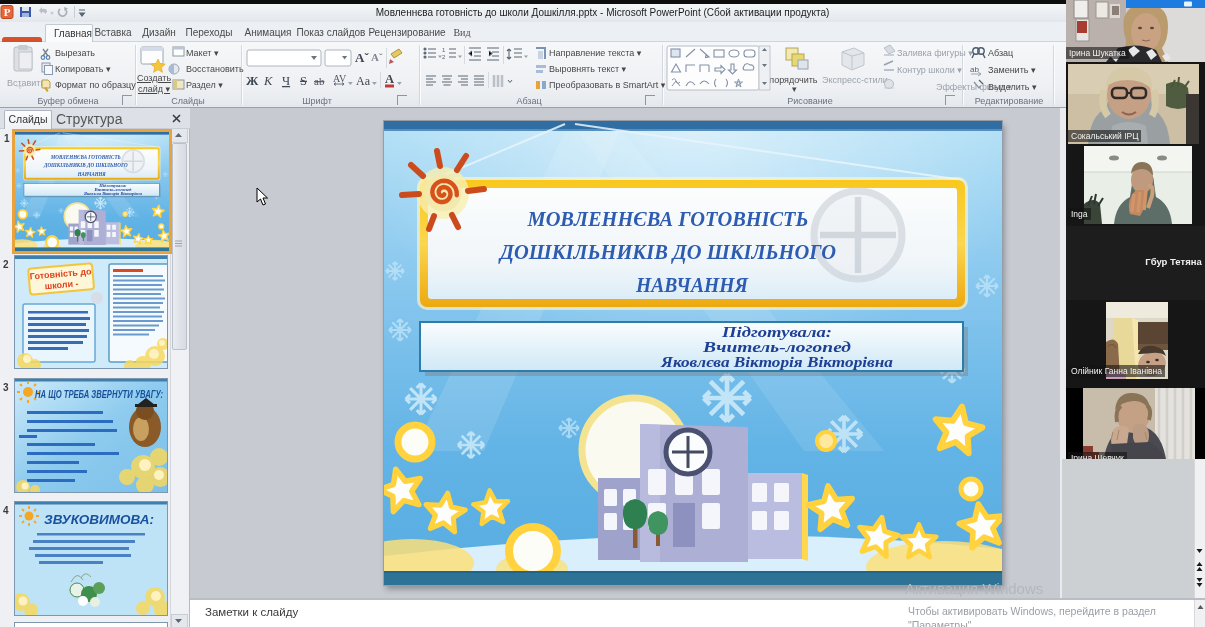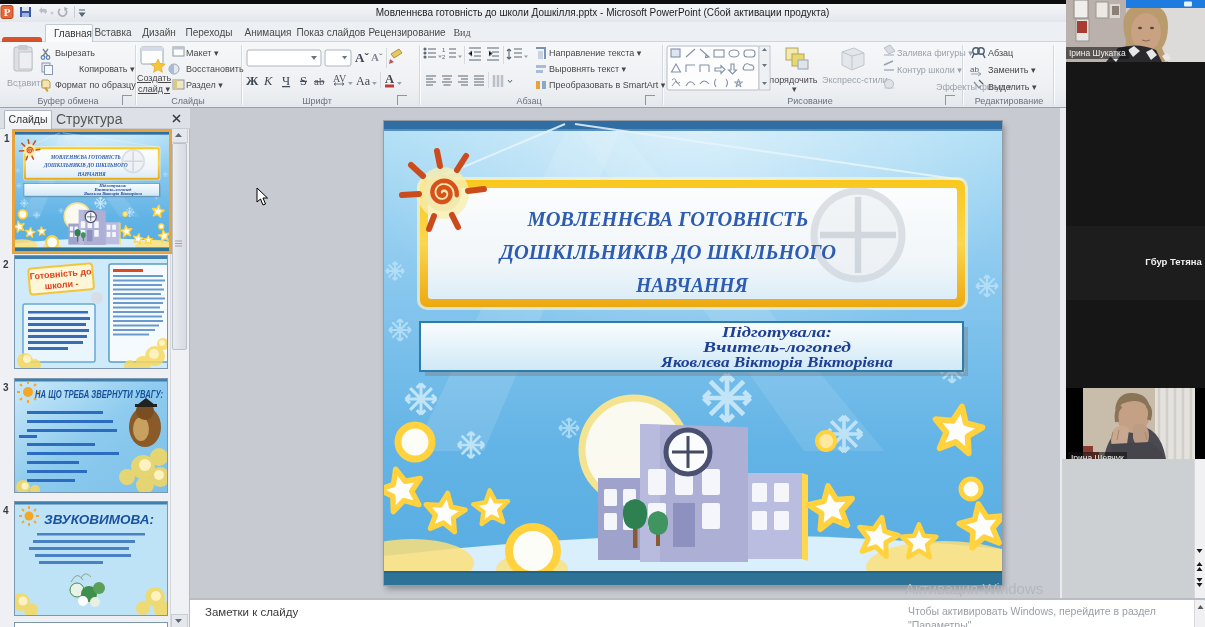--- a/index.html
+++ b/index.html
@@ -82,21 +82,21 @@
     <div class="glabel" style="left:479px;width:100px;">Абзац</div>
     <div class="glabel" style="left:760px;width:100px;">Рисование</div>
     <div class="glabel" style="left:964px;width:90px;">Редактирование</div>
     <div class="launch" style="left:122px;"></div>
     <div class="launch" style="left:397px;"></div>
     <div class="launch" style="left:645px;"></div>
     <div class="launch" style="left:945px;"></div>
 
     <div class="rtext gray" style="left:7px;top:36px;">Вставить</div>
     <div class="rtext" style="left:55px;top:6px;">Вырезать</div>
-    <div class="rtext" style="left:55px;top:22px;margin-left:24px;">Копировать ▾</div>
+    <div class="rtext" style="left:55px;top:22px;">Копировать ▾</div>
     <div class="rtext" style="left:55px;top:38px;">Формат по образцу</div>
 
     <div class="rtext" style="left:131px;top:31px;width:46px;text-align:center;white-space:normal;line-height:11px;text-decoration:underline;">Создать слайд&nbsp;▾</div>
     <div class="rtext" style="left:186px;top:6px;">Макет ▾</div>
     <div class="rtext" style="left:186px;top:22px;">Восстановить</div>
     <div class="rtext" style="left:186px;top:38px;">Раздел ▾</div>
 
     <div class="rtext" style="left:549px;top:6px;">Направление текста ▾</div>
     <div class="rtext" style="left:549px;top:22px;">Выровнять текст ▾</div>
     <div class="rtext" style="left:549px;top:38px;">Преобразовать в SmartArt ▾</div>
@@ -627,26 +627,81 @@
           <path d="M62 50 l6 -4 6 5 -7 6 z"></path>
           <path d="M80 52 l6 -3 5 6 -6 5 z"></path>
           <path d="M96 56 l5 -3 4 5 -5 4 z"></path>
         </g>
         <rect x="60" y="0" width="79" height="8" fill="#1e7be0"></rect>
         <rect x="118" y="1.5" width="8" height="5" rx="1" fill="#eaf2fc"></rect>
       </svg>
       <div class="vname" style="left:0;top:47px;">Ірина Шукатка</div>
     </div>
 
-
+    <div class="abs" style="left:0;top:64px;width:139px;height:80px;overflow:hidden;background:#161616;">
+      <svg width="131" height="80" viewBox="0 0 131 80" style="position:absolute;left:2px;top:0;">
+        <rect width="131" height="80" fill="#cdbfa4"></rect>
+        <rect x="0" y="0" width="131" height="30" fill="#d9cdb4"></rect>
+        <path d="M98 20 q14 -6 22 4 l2 18 q-12 6 -24 0 z" fill="#4f5c40"></path>
+        <path d="M103 24 l4 -8 M110 22 l1 -9 M116 24 l5 -7" stroke="#4a5838" stroke-width="2" fill="none"></path>
+        <rect x="118" y="30" width="13" height="50" fill="#3a3632"></rect>
+        <path d="M20 80 Q22 52 38 44 L42 30 Q42 12 60 10 Q80 8 82 28 L84 44 Q100 54 102 80 Z" fill="#9aa0a2"></path>
+        <ellipse cx="61" cy="30" rx="22" ry="25" fill="#c5a084"></ellipse>
+        <path d="M38 24 Q38 2 62 3 Q86 4 84 26 Q76 16 60 16 Q44 16 38 24 Z" fill="#d6c9a8"></path>
+        <path d="M36 26 q-4 16 4 26 M86 26 q4 16 -2 26" stroke="#d6c9a8" stroke-width="7" fill="none"></path>
+        <rect x="44" y="24" width="15" height="10" rx="4" fill="none" stroke="#2e2a28" stroke-width="2.5"></rect>
+        <rect x="63" y="24" width="15" height="10" rx="4" fill="none" stroke="#2e2a28" stroke-width="2.5"></rect>
+        <path d="M59 29 h4" stroke="#2e2a28" stroke-width="2"></path>
+        <path d="M54 48 q7 5 14 0" stroke="#8a6450" stroke-width="2" fill="none"></path>
+        <path d="M44 62 Q61 54 78 62 L80 80 L42 80 Z" fill="#a8aeb0"></path>
+      </svg>
+      <div class="vname" style="left:2px;top:66px;">Сокальський ІРЦ</div>
+    </div>
+
+    <div class="abs" style="left:0;top:146px;width:139px;height:78px;overflow:hidden;background:#161616;">
+      <svg width="108" height="78" viewBox="0 0 108 78" style="position:absolute;left:18px;top:0;">
+        <rect width="108" height="78" fill="#e9efe6"></rect>
+        <rect x="0" y="0" width="108" height="26" fill="#f2f5f0"></rect>
+        <ellipse cx="30" cy="12" rx="5" ry="2.5" fill="#8a8a86"></ellipse>
+        <ellipse cx="78" cy="12" rx="5" ry="2.5" fill="#8a8a86"></ellipse>
+        <path d="M0 26 h108" stroke="#cdd6cc"></path>
+        <path d="M30 78 Q32 58 46 51 L48 38 Q48 26 58 25 Q70 25 70 37 L72 51 Q86 58 88 78 Z" fill="#5d6d68"></path>
+        <ellipse cx="58" cy="34" rx="11" ry="13" fill="#c09a7e"></ellipse>
+        <path d="M47 28 Q48 16 58 16 Q69 16 69 30 Q64 22 57 23 Q50 24 47 28 Z" fill="#8a7458"></path>
+        <path d="M52 44 q-10 10 -6 24 l10 2 q8 -12 4 -26 z" fill="#c08a62"></path>
+        <path d="M50 48 l-2 18 M56 46 l-2 20 M62 44 l-2 20" stroke="#d4946a" stroke-width="3.5" fill="none"></path>
+        <path d="M64 40 q6 -2 4 10 l-4 12" stroke="#caa07a" stroke-width="4" fill="none"></path>
+        <path d="M0 58 q10 -8 16 0 l2 20 l-18 0 z" fill="#3a4438"></path>
+        <path d="M4 60 l4 -10 M10 58 l2 -10 M14 60 l5 -8" stroke="#2e3830" stroke-width="2" fill="none"></path>
+      </svg>
+      <div class="vname" style="left:2px;top:62px;">Inga</div>
+    </div>
 
     <div class="abs" style="left:0;top:226px;width:139px;height:74px;background:#1d1d1d;">
       <div style="position:absolute;left:0;top:30px;width:139px;text-align:center;font-size:9.5px;font-weight:bold;color:#f0f0f0;padding-left:38px;">Гбур Тетяна</div>
     </div>
 
+    <div class="abs" style="left:0;top:302px;width:139px;height:77px;overflow:hidden;background:#161616;">
+      <svg width="62" height="77" viewBox="0 0 62 77" style="position:absolute;left:40px;top:0;">
+        <rect width="62" height="77" fill="#ded8c8"></rect>
+        <rect x="0" y="0" width="62" height="16" fill="#eeeade"></rect>
+        <path d="M8 16 L26 16 L30 77 L4 77 Z" fill="#e8d89a"></path>
+        <path d="M26 16 l6 2 2 59 -4 0 z" fill="#f4e6ac"></path>
+        <rect x="32" y="20" width="30" height="22" fill="#5a4434"></rect>
+        <path d="M32 42 h30 v6 h-30 z" fill="#6e563e"></path>
+        <ellipse cx="46" cy="62" rx="14" ry="12" fill="#c5a084" transform="rotate(-18 46 62)"></ellipse>
+        <path d="M32 52 q4 -10 16 -8 q10 2 12 10 q-6 -4 -14 -3 q-10 1 -14 1 z" fill="#4a3a2e"></path>
+        <ellipse cx="42" cy="60" rx="1.8" ry="1.2" fill="#3a2c22"></ellipse>
+        <ellipse cx="51" cy="58" rx="1.8" ry="1.2" fill="#3a2c22"></ellipse>
+        <path d="M0 40 q8 -6 12 2 l2 35 l-14 0 z" fill="#8a6a4a"></path>
+        <path d="M2 44 q6 -4 8 2" stroke="#6e5438" fill="none"></path>
+        <rect x="0" y="70" width="20" height="7" fill="#caa0b8"></rect>
+      </svg>
+      <div class="vname" style="left:2px;top:63px;">Олійник Ганна Іванівна</div>
+    </div>
 
     <div class="abs" style="left:0;top:388px;width:141px;height:78px;overflow:hidden;background:#000000;">
       <svg width="112" height="78" viewBox="0 0 112 78" style="position:absolute;left:17px;top:0;">
         <rect width="112" height="78" fill="#c8bcab"></rect>
         <rect x="72" y="0" width="40" height="78" fill="#e4e2de"></rect>
         <path d="M76 0 v78 M84 0 v78 M92 0 v78 M100 0 v78 M108 0 v78" stroke="#d2cfc8" stroke-width="2.5"></path>
         <path d="M20 78 Q22 52 36 42 L58 38 Q80 42 84 78 Z" fill="#4a4a50"></path>
         <ellipse cx="50" cy="26" rx="17" ry="19" fill="#c4a084"></ellipse>
         <path d="M32 22 Q34 4 50 5 Q66 6 67 22 Q60 12 50 13 Q38 14 32 22 Z" fill="#8a7458"></path>
         <path d="M34 34 q-2 -12 4 -16 M66 32 q3 -10 -2 -15" stroke="#8a7458" stroke-width="4" fill="none"></path>

